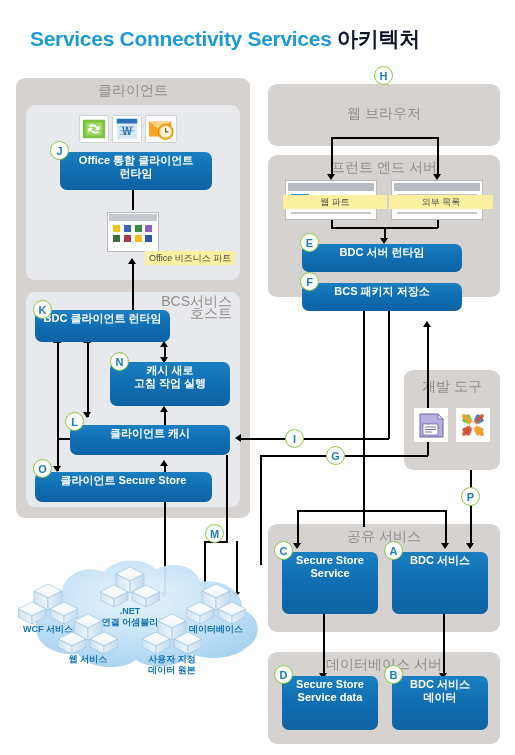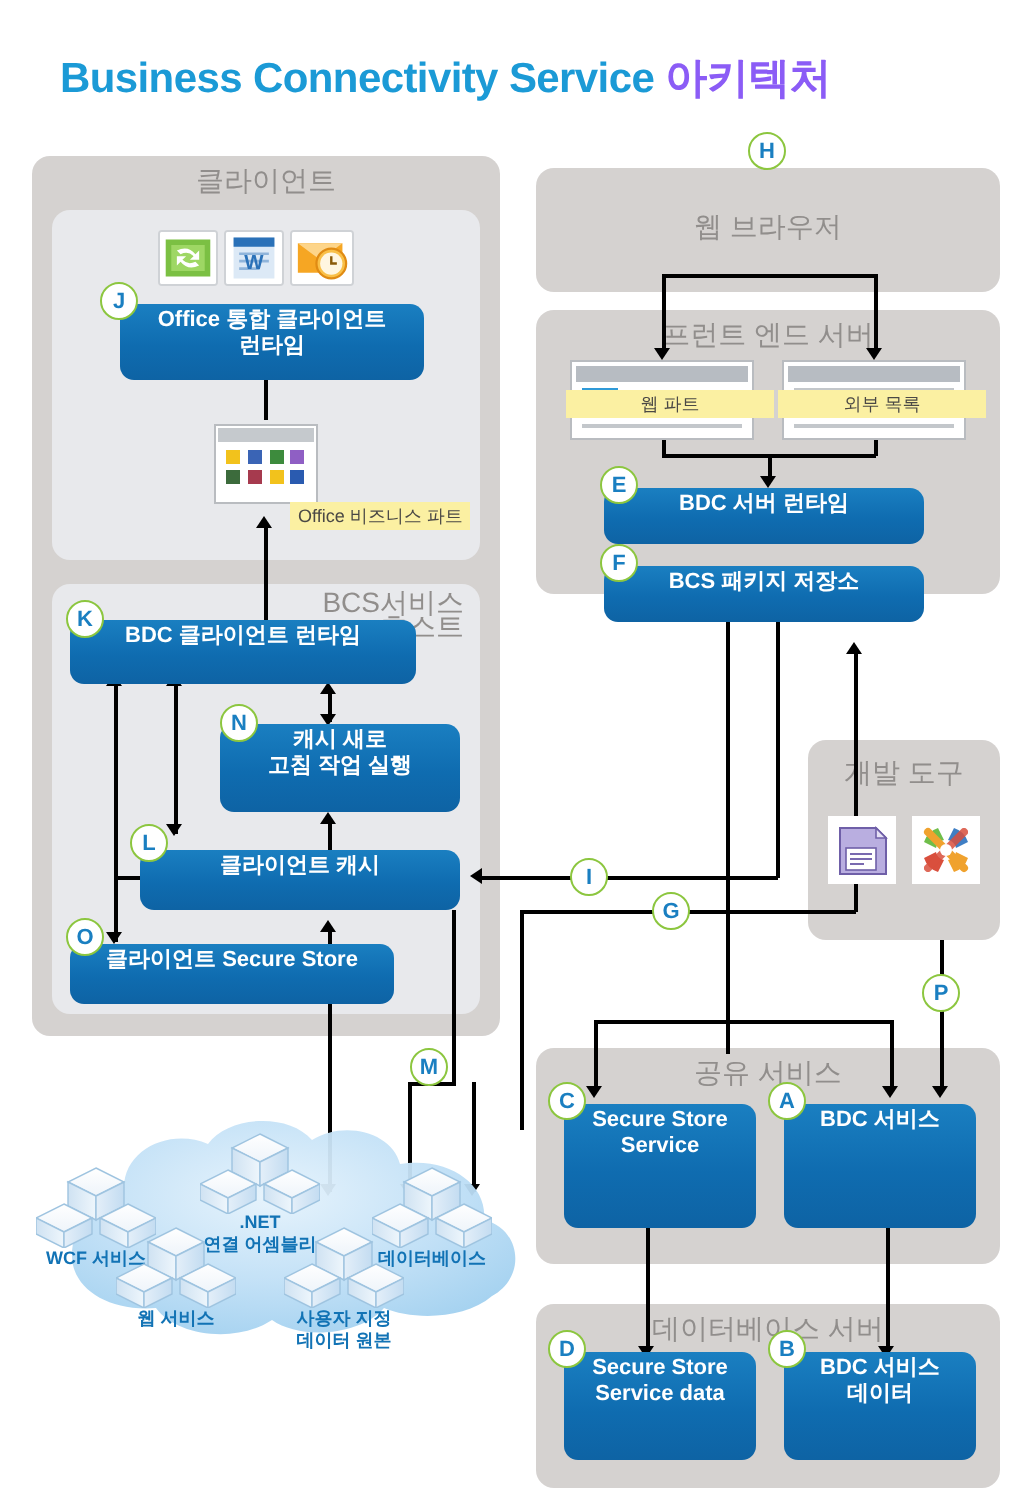--- a/index.html
+++ b/index.html
@@ -4,21 +4,21 @@
 <style>
   html,body{margin:0;padding:0;background:#ffffff;}
   body{width:515px;height:755px;position:relative;overflow:hidden;
        font-family:"Liberation Sans","DejaVu Sans",sans-serif;}
   #stage{position:absolute;left:0;top:0;width:515px;height:755px;}
 
   
   .title{position:absolute;left:30px;top:25px;width:470px;
          font-size:21px;font-weight:bold;color:#1b9ad6;letter-spacing:-0.3px;
          white-space:nowrap;}
-  .title .kr{color:#8b5cf6;font-weight:bold;}
+  .title .kr{color:#0f172a;font-weight:bold;}
 
   
   .panel{position:absolute;background:#d5d2d0;border-radius:9px;}
   .panel.inner{background:#e8e9ec;border-radius:9px;}
   .panel-title{position:absolute;color:#918e8c;font-size:14px;
                text-align:center;line-height:12px;white-space:nowrap;}
 
   
   .bbox{position:absolute;border-radius:7px;
         background:linear-gradient(180deg,#1a7fc1 0%,#0f6cb0 55%,#0e63a4 100%);
@@ -68,21 +68,21 @@
   .cloud{position:absolute;}
   .cube-lbl{position:absolute;color:#1273b5;font-size:9px;font-weight:bold;
             text-align:center;line-height:11px;white-space:nowrap;}
 </style>
 </head>
 <body>
 
 <div id="stage">
 
   <div class="title">
-    <span>Business Connectivity Service </span><span class="kr">아키텍처</span>
+    <span>Services Connectivity Services </span><span class="kr">아키텍처</span>
   </div>
 
   <div class="panel" style="left:16px;top:78px;width:234px;height:440px;"></div>
   <div class="panel-title" style="left:16px;top:84px;width:234px;">클라이언트</div>
 
   <div class="panel inner" style="left:26px;top:105px;width:214px;height:175px;"></div>
 
   <div class="panel inner" style="left:26px;top:292px;width:214px;height:215px;"></div>
   <div class="panel-title" style="left:120px;top:295px;width:112px;text-align:right;">
     <span>BCS서비스</span><br>
@@ -325,36 +325,36 @@
       <div class="sq" style="background:#3d8b3d;"></div>
       <div class="sq" style="background:#8f5fc4;"></div>
       <div class="sq" style="background:#3c6b3c;"></div>
       <div class="sq" style="background:#a63a4e;"></div>
       <div class="sq" style="background:#f2c21c;"></div>
       <div class="sq" style="background:#2a5bb0;"></div>
     </div>
   </div>
   <div class="hl" style="left:145px;top:251px;">Office 비즈니스 파트</div>
 
-  <div class="bbox" style="left:35px;top:310px;width:173px;height:32px;">
+  <div class="bbox" style="left:35px;top:310px;width:135px;height:32px;">
     <span>BDC 클라이언트 런타임</span>
   </div>
 
   <div class="bbox" style="left:110px;top:362px;width:120px;height:44px;">
     <div>
       <span>캐시 새로</span><br>
       <span>고침 작업 실행</span>
     </div>
   </div>
 
   <div class="bbox" style="left:70px;top:425px;width:160px;height:30px;">
     <span>클라이언트 캐시</span>
   </div>
 
-  <div class="bbox" style="left:35px;top:472px;width:162px;height:30px;">
+  <div class="bbox" style="left:35px;top:472px;width:177px;height:30px;">
     <span>클라이언트 Secure Store</span>
   </div>
 
   <div class="docicon" style="left:285px;top:180px;width:92px;height:40px;">
     <div class="hdr"></div>
     <div class="ln2 blue" style="width:18px;margin-left:5px;"></div>
     <div class="ln2 blue" style="width:18px;margin-left:5px;"></div>
     <div class="ln2"></div>
     <div class="ln2"></div>
     <div class="ln2"></div>

